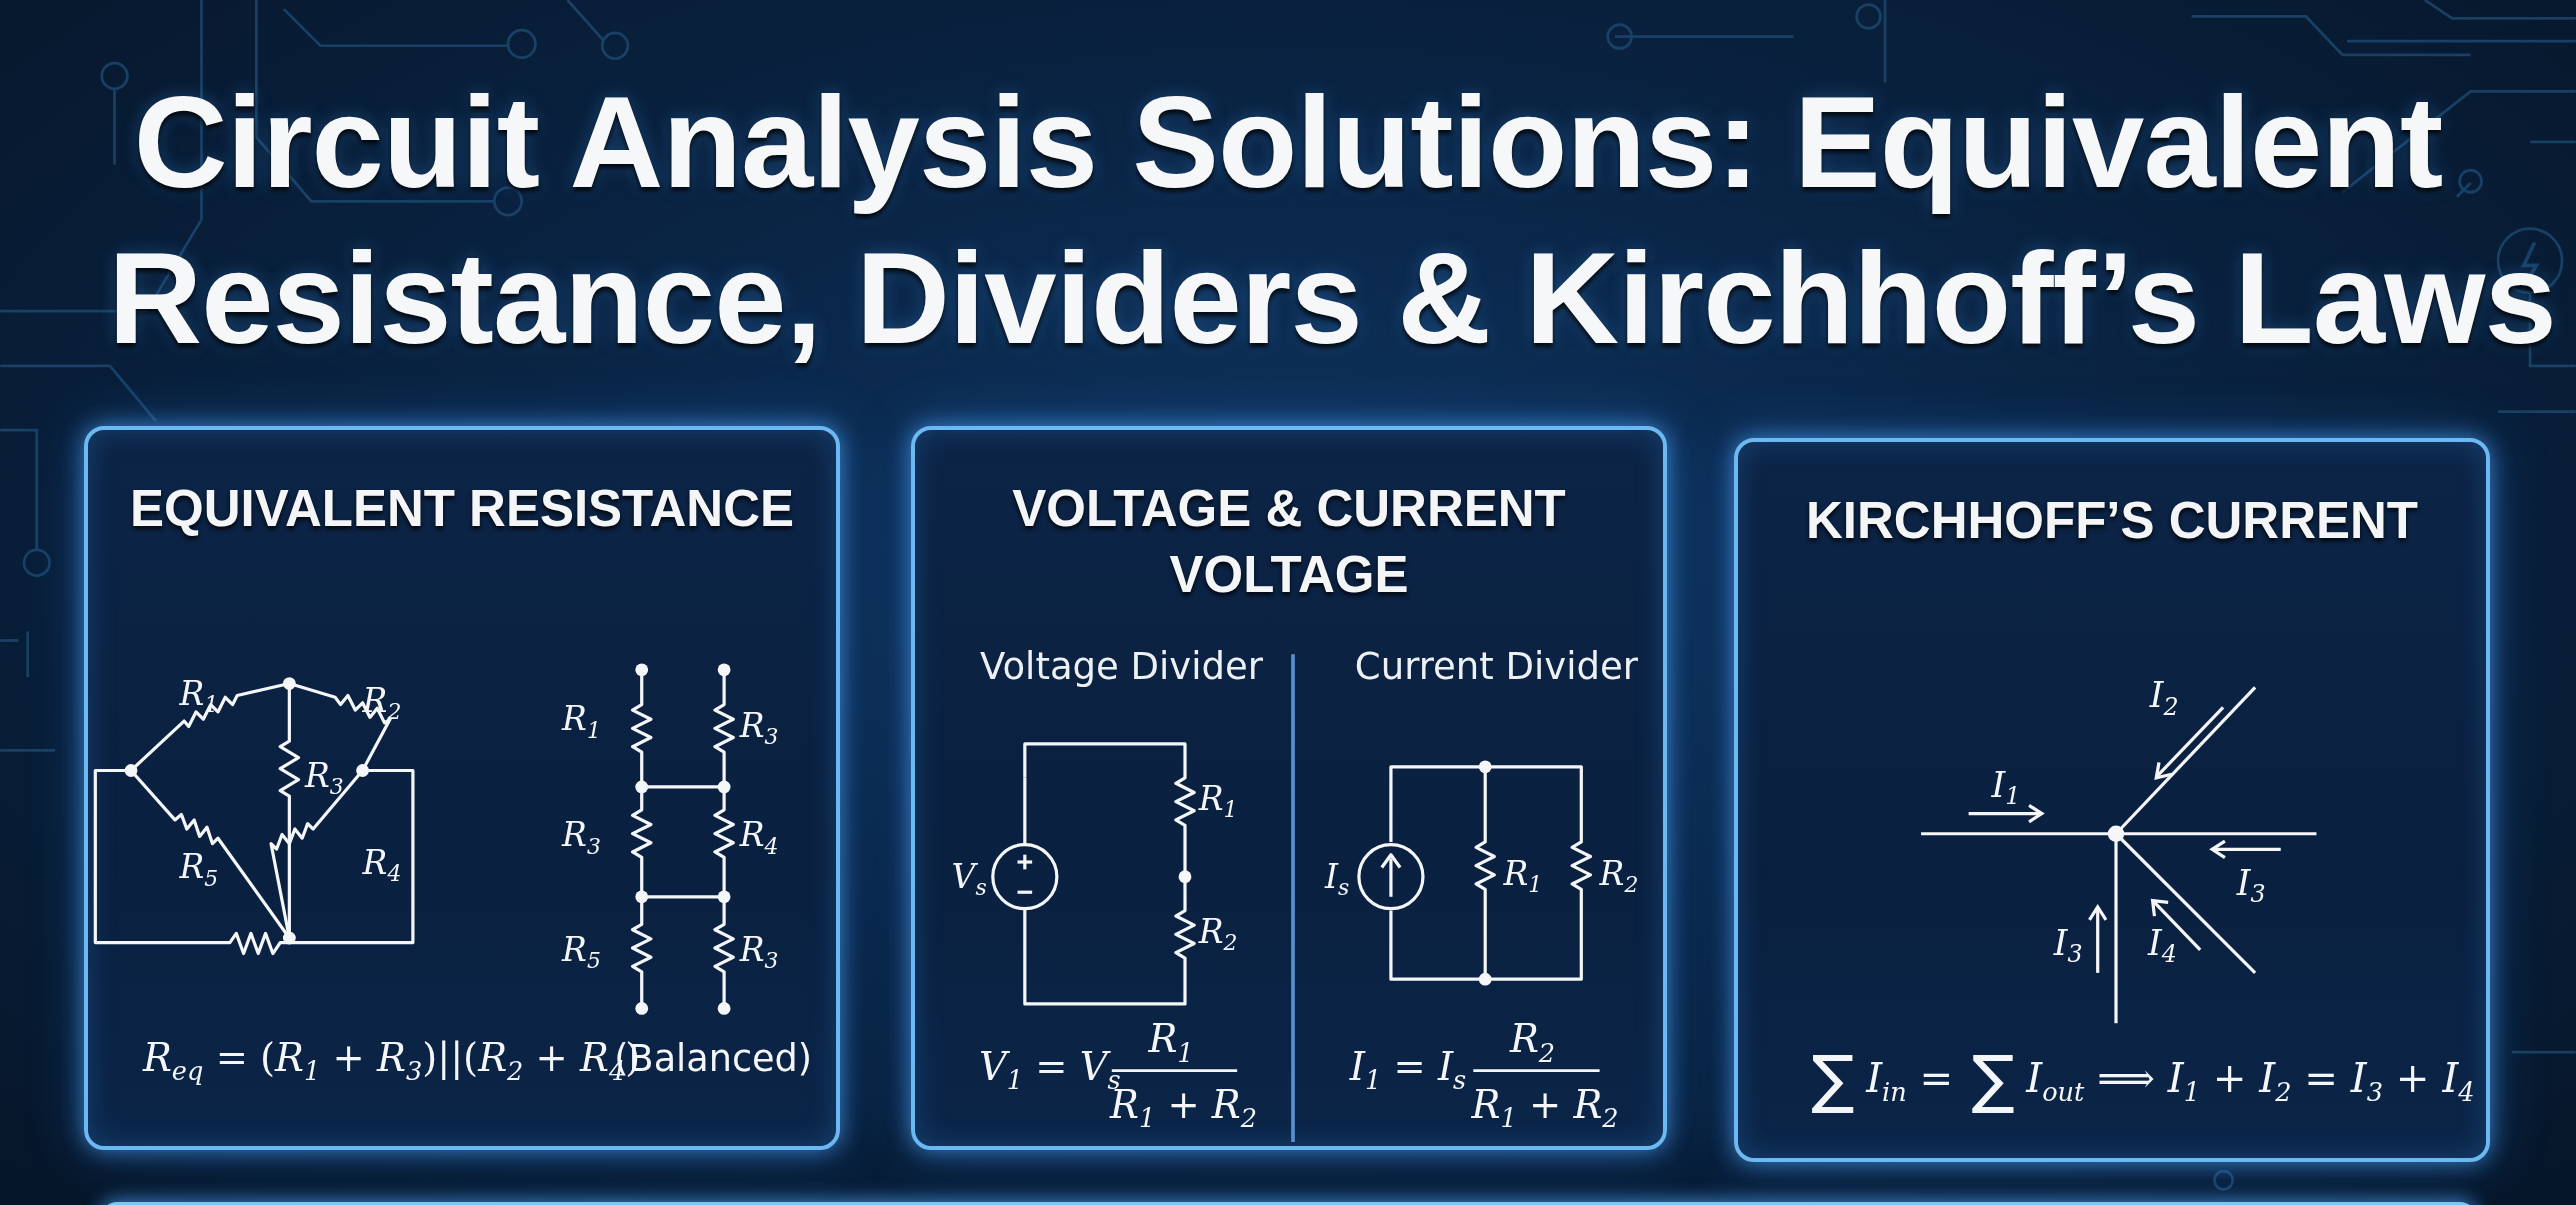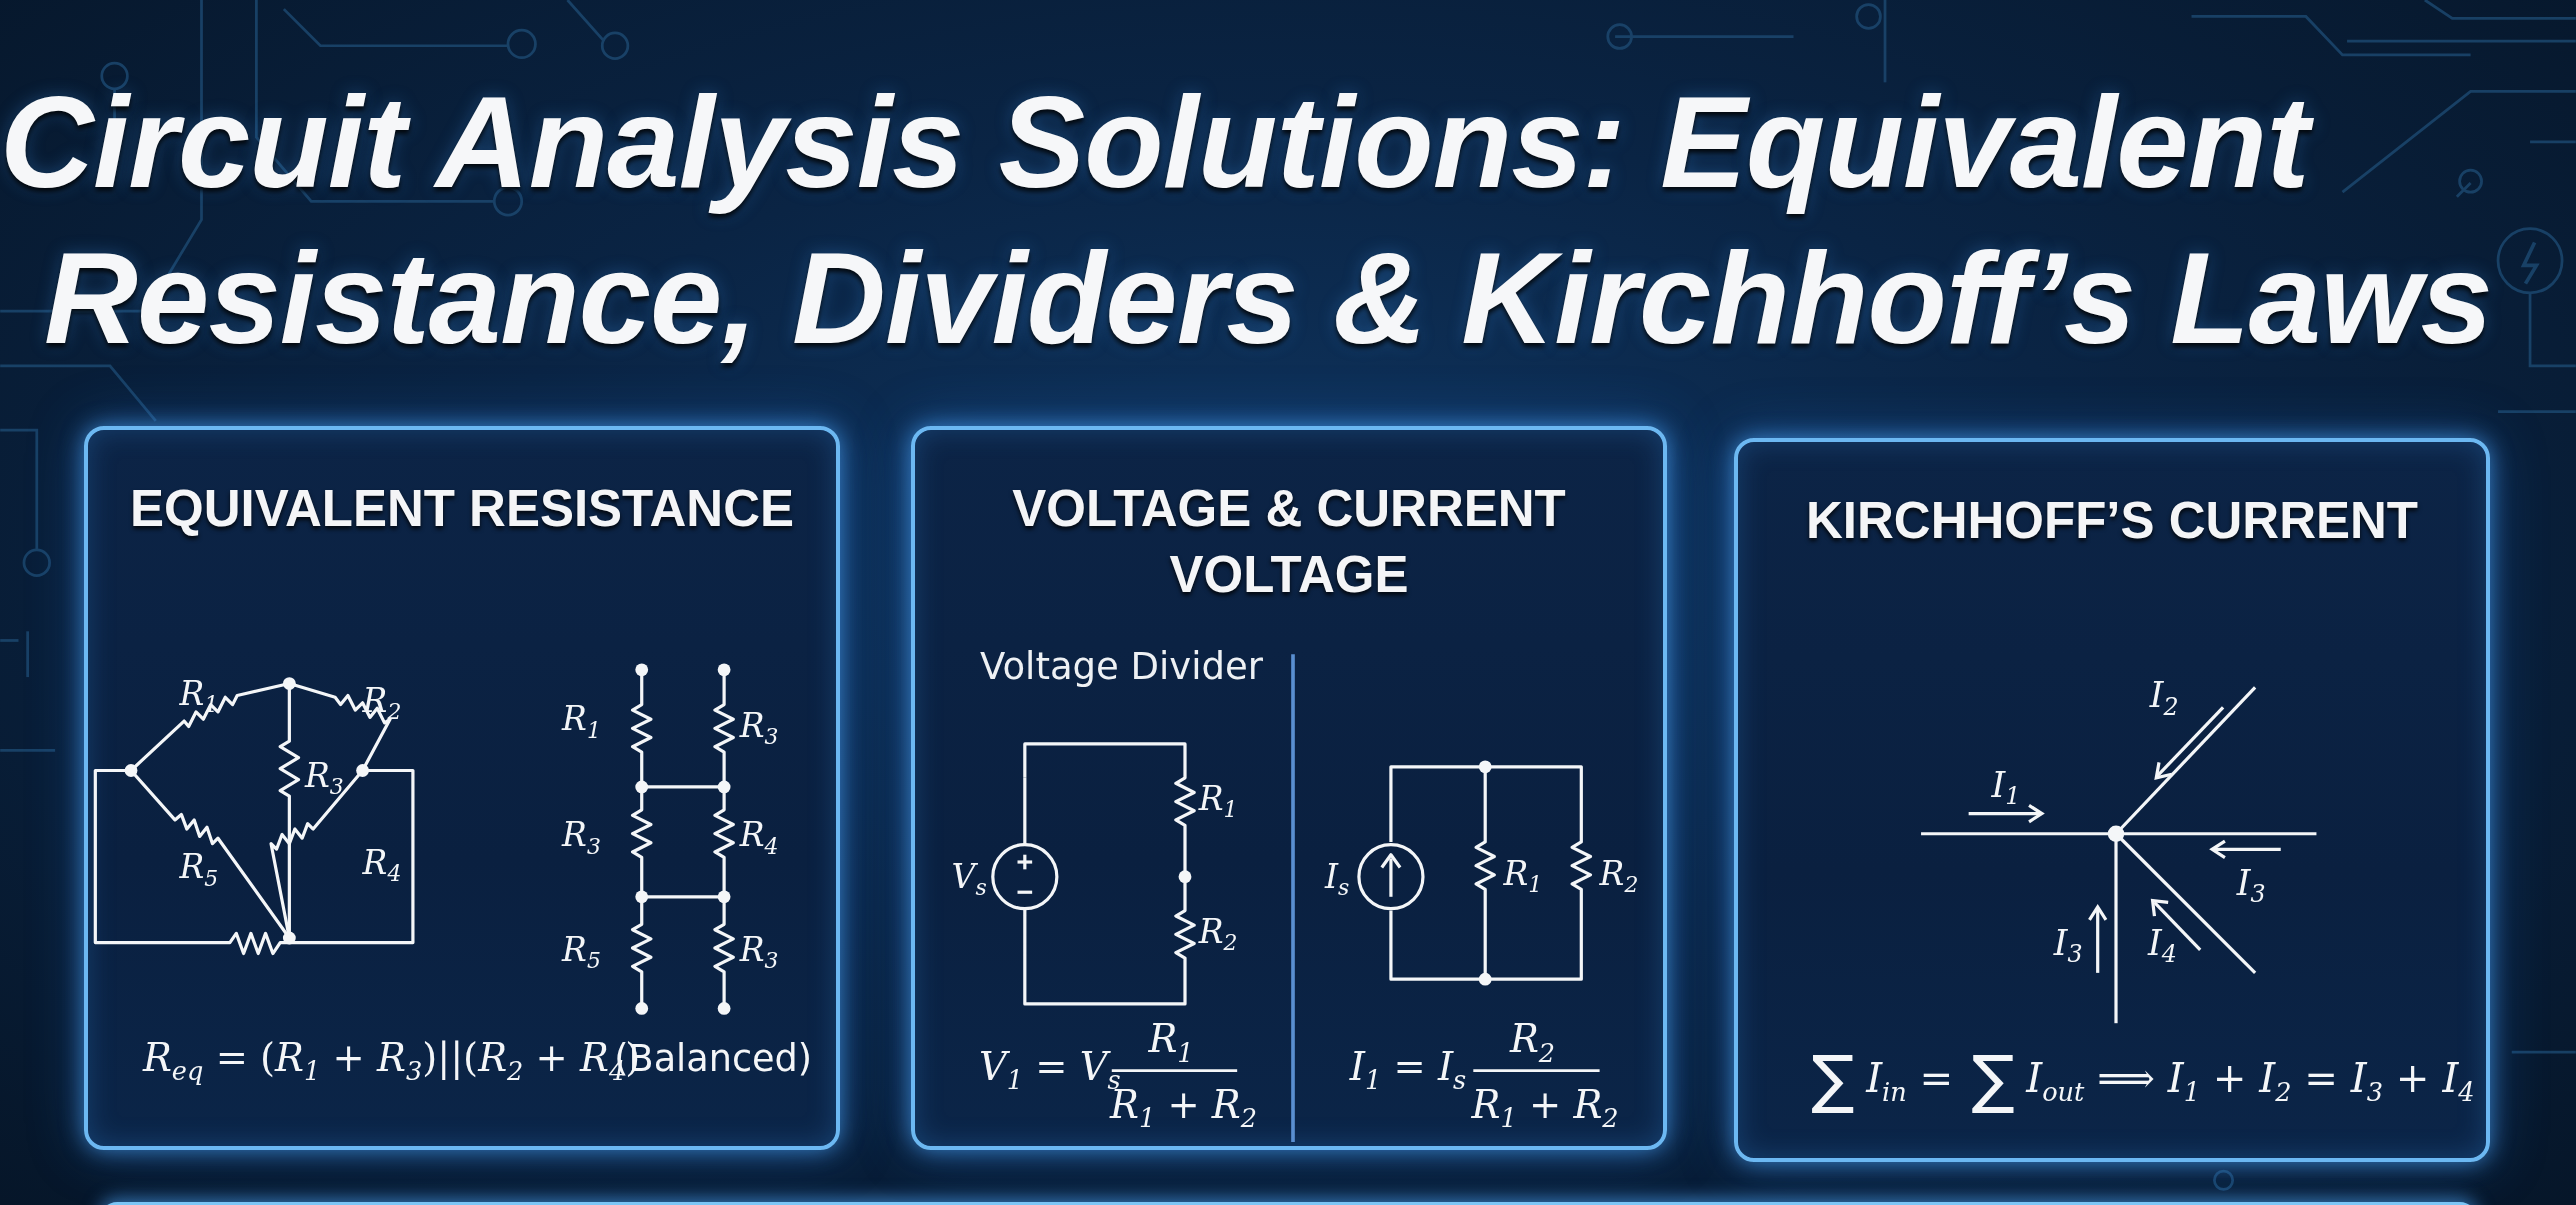--- a/index.html
+++ b/index.html
@@ -3,26 +3,25 @@
 <meta charset="utf-8">
 <style>
   html, body { margin:0; padding:0; }
   body {
     width:2576px; height:1205px; overflow:hidden; position:relative;
     background: radial-gradient(ellipse at 50% 45%, #0f3560 0%, #0a2444 45%, #061629 100%);
     font-family:"Liberation Sans", sans-serif; color:#f4f6f8;
   }
   .bg-circuit { position:absolute; left:0; top:0; width:2576px; height:1205px; }
   .title {
-    position:absolute; left:0; width:2576px; text-align:left;
+    position:absolute; left:0; width:2576px; text-align:center;
     font-family:"Liberation Sans", sans-serif; font-weight:bold;
     font-size:130px; line-height:156px; color:#f6f7f9;
     text-shadow: 0 3.7px 5.5px rgba(0,0,0,0.85), 0 0 16.5px rgba(60,140,220,0.35);
     letter-spacing:-0.9px;
-    font-style:italic;
   }
   .title.l1 { top:64px; }
   .title.l2 { top:220px;padding-left:44px; }
   .panel {
     position:absolute; top:426px; height:724px; width:756px;
     box-sizing:border-box; border:4.6px solid #6cb8f2; border-radius:20px;
     background: linear-gradient(180deg, #0c2446 0%, #0a2040 60%, #0b2548 100%);
     box-shadow: 0 0 22px rgba(80,170,255,0.65), 0 0 55px rgba(40,120,220,0.35), inset 0 0 27.5px rgba(60,150,240,0.25);
   }
   .p1 { left:84px; } .p2 { left:911px; } .p3 { left:1734px;margin-top:12px; }
@@ -144,20 +143,21 @@
     </g>
   </svg>
 </div>
 
 <div class="panel p2">
   <div class="panel-title">
     <div>VOLTAGE &amp; CURRENT</div>
     <div>VOLTAGE</div>
   </div>
   <div class="sub" style="left:37px;">Voltage Divider</div>
+  <div class="sub" style="left:412px;">Current Divider</div>
   <svg viewBox="0 0 826 791">
     <line x1="413" y1="245" x2="413" y2="778" stroke="#5a8fd0" stroke-width="4"></line>
     <g stroke="#f4f6f8" stroke-width="3.5" fill="none" stroke-linejoin="round">
 
       <g>
         <polyline points="120,380 120,343 295,343 295,380 285,386 305,396 285,406 305,416 285,426 295,432 295,488 295,525 285,531 305,541 285,551 305,561 285,571 295,577 295,627 120,627 120,530"></polyline>
         <circle cx="120" cy="488" r="35"></circle>
         <line x1="120" y1="453" x2="120" y2="380"></line>
         <line x1="120" y1="523" x2="120" y2="530"></line>
         <line x1="112" y1="472" x2="128" y2="472"></line>

